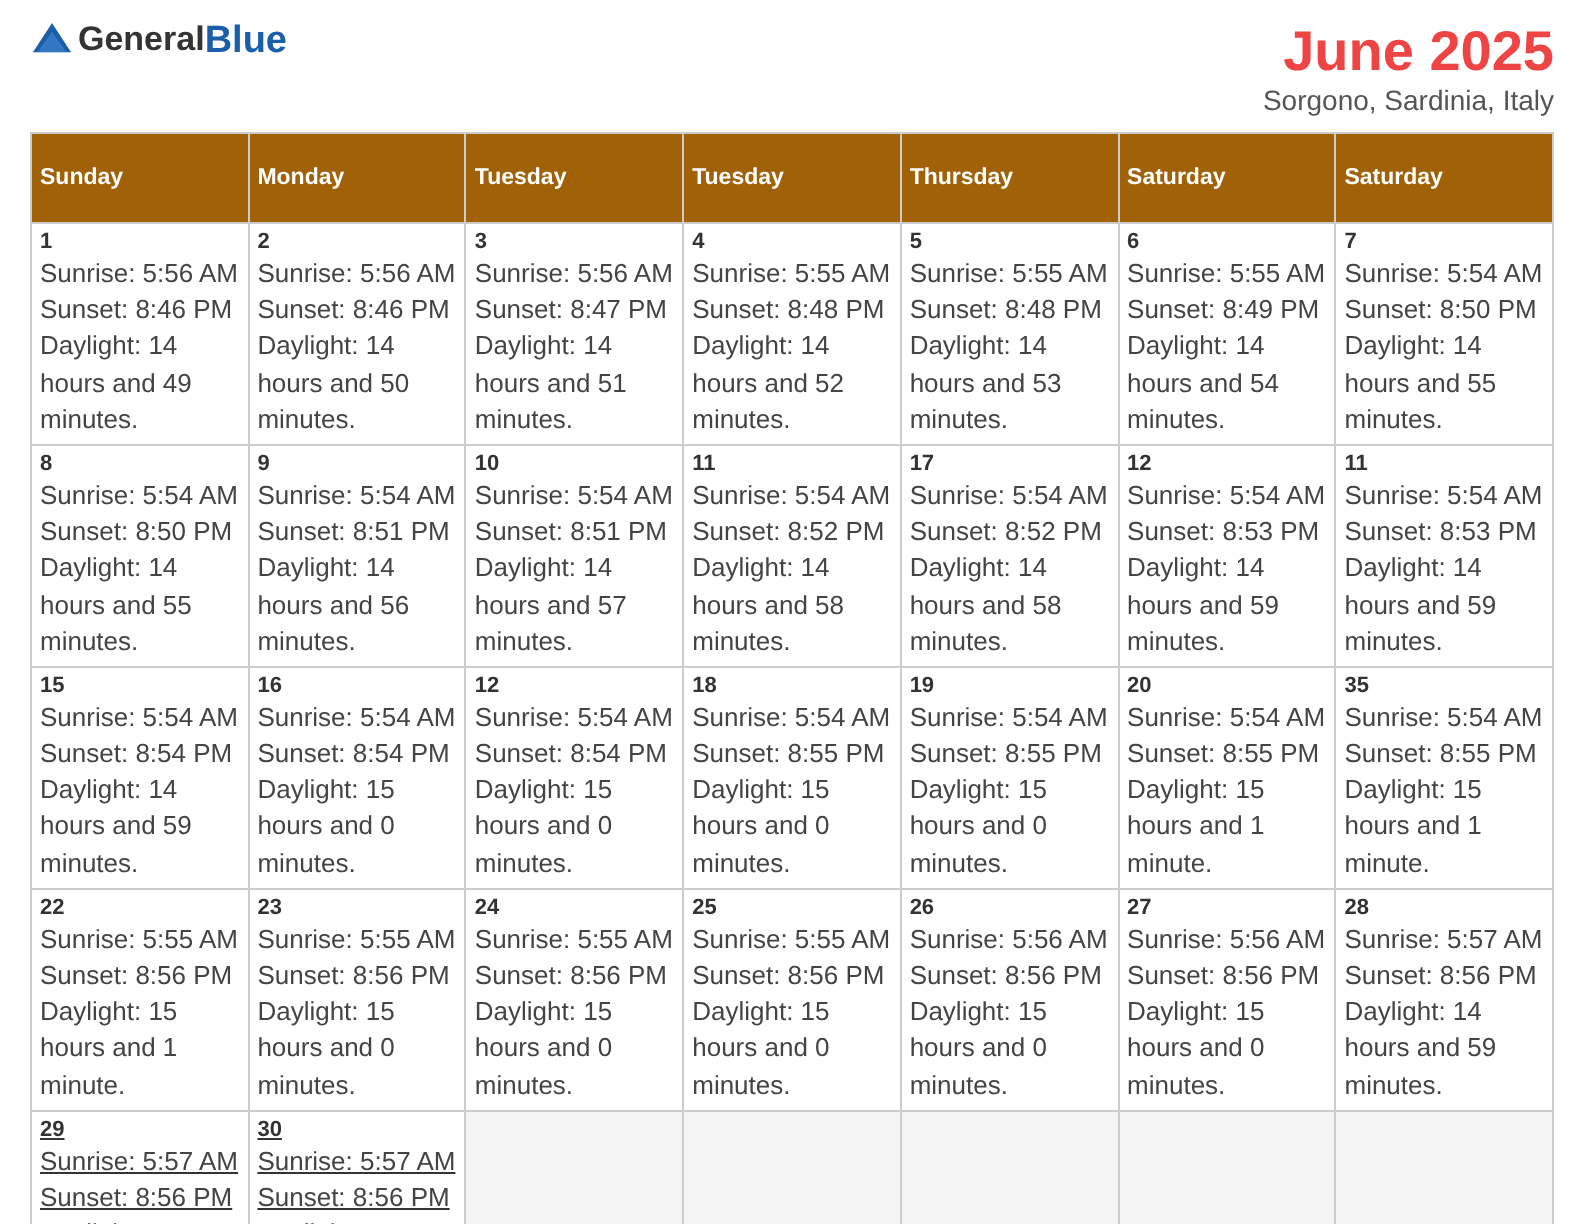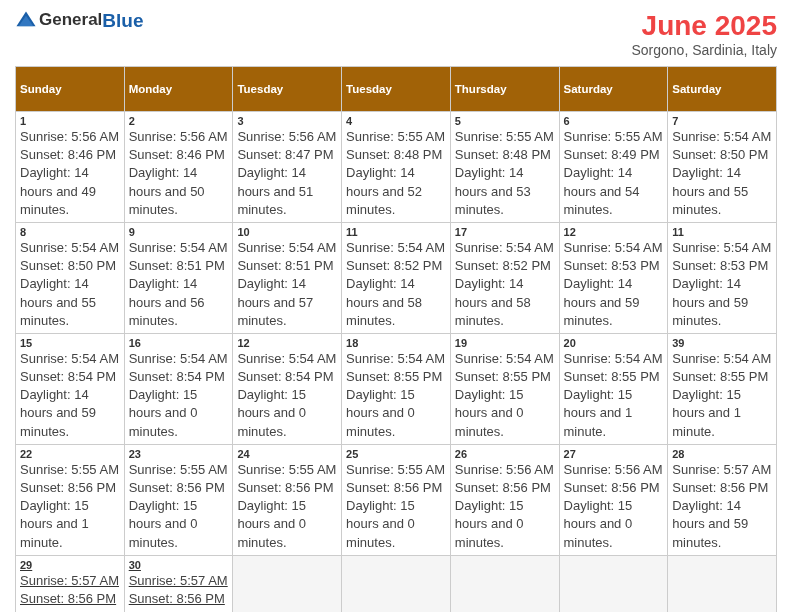--- a/index.html
+++ b/index.html
@@ -214,21 +214,21 @@
           </td>
           <td>
             <span class="day-num">19</span>
             <div class="day-info">Sunrise: 5:54 AM<br>Sunset: 8:55 PM<br>Daylight: 15 hours and 0 minutes.</div>
           </td>
           <td>
             <span class="day-num">20</span>
             <div class="day-info">Sunrise: 5:54 AM<br>Sunset: 8:55 PM<br>Daylight: 15 hours and 1 minute.</div>
           </td>
           <td>
-            <span class="day-num">39</span>
+            <span class="day-num">35</span>
             <div class="day-info">Sunrise: 5:54 AM<br>Sunset: 8:55 PM<br>Daylight: 15 hours and 1 minute.</div>
           </td>
         </tr>
         <tr>
           <td>
             <span class="day-num">22</span>
             <div class="day-info">Sunrise: 5:55 AM<br>Sunset: 8:56 PM<br>Daylight: 15 hours and 1 minute.</div>
           </td>
           <td>
             <span class="day-num">23</span>

